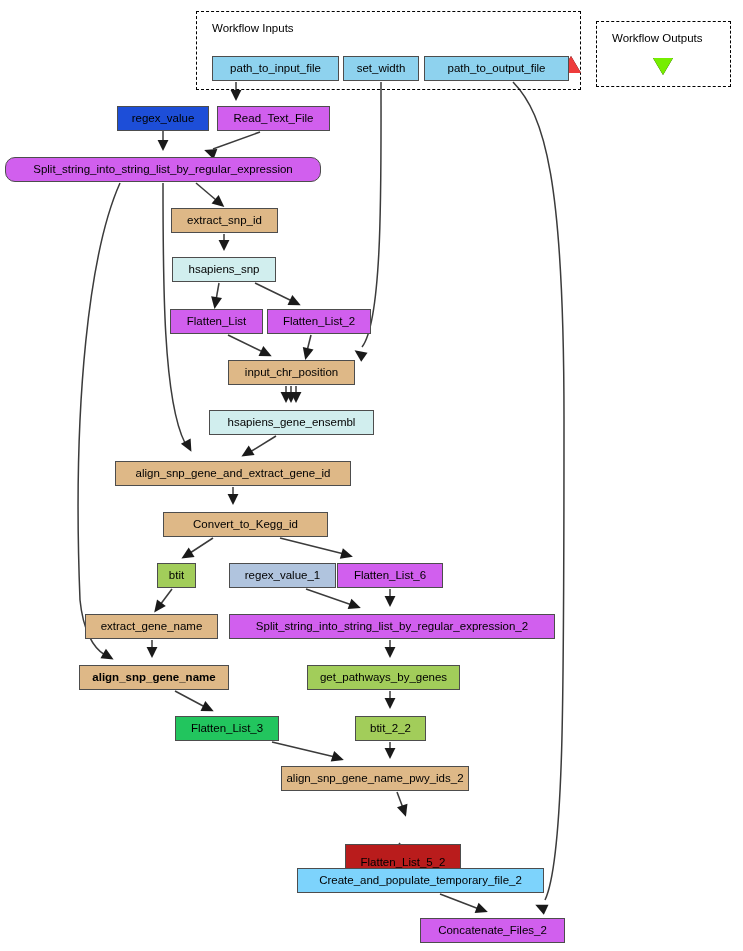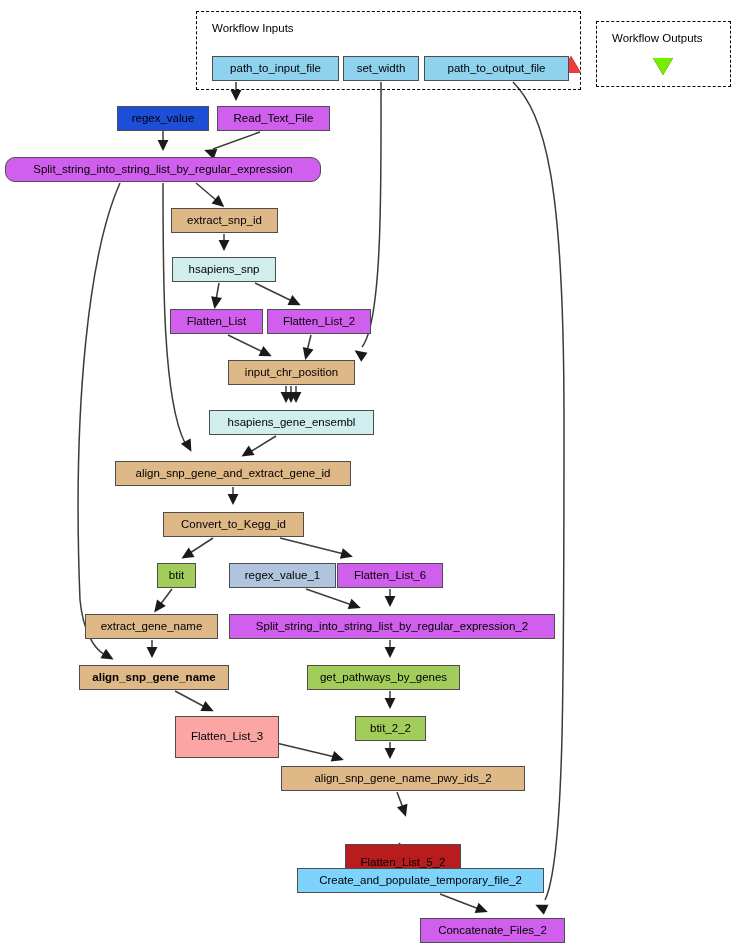--- a/index.html
+++ b/index.html
@@ -154,29 +154,29 @@
       <div class="node" style="left: 117px; top: 106px; width: 92px; height: 25px; background: #1d4ed8; border-color: rgb(77, 77, 77);">regex_value</div>
       <div class="node" style="left: 217px; top: 106px; width: 113px; height: 25px; background: rgb(209, 95, 238); border-color: rgb(77, 77, 77);">Read_Text_File</div>
       <div class="node" style="left: 5px; top: 157px; width: 316px; height: 25px; background: rgb(209, 95, 238); border-color: rgb(77, 77, 77); border-radius: 10px;">Split_string_into_string_list_by_regular_expression</div>
       <div class="node" style="left: 171px; top: 208px; width: 107px; height: 25px; background: rgb(222, 184, 135); border-color: rgb(77, 77, 77);">extract_snp_id</div>
       <div class="node" style="left: 172px; top: 257px; width: 104px; height: 25px; background: rgb(209, 238, 238); border-color: rgb(77, 77, 77);">hsapiens_snp</div>
       <div class="node" style="left: 170px; top: 309px; width: 93px; height: 25px; background: rgb(209, 95, 238); border-color: rgb(77, 77, 77);">Flatten_List</div>
       <div class="node" style="left: 267px; top: 309px; width: 104px; height: 25px; background: rgb(209, 95, 238); border-color: rgb(77, 77, 77);">Flatten_List_2</div>
       <div class="node" style="left: 228px; top: 360px; width: 127px; height: 25px; background: rgb(222, 184, 135); border-color: rgb(77, 77, 77);">input_chr_position</div>
       <div class="node" style="left: 209px; top: 410px; width: 165px; height: 25px; background: rgb(209, 238, 238); border-color: rgb(77, 77, 77);">hsapiens_gene_ensembl</div>
       <div class="node" style="left: 115px; top: 461px; width: 236px; height: 25px; background: rgb(222, 184, 135); border-color: rgb(77, 77, 77);">align_snp_gene_and_extract_gene_id</div>
-      <div class="node" style="left: 163px; top: 512px; width: 141px; height: 25px; background: rgb(222, 184, 135); border-color: rgb(77, 77, 77);">Convert_to_Kegg_id</div>
+      <div class="node" style="left: 163px; top: 512px; width: 165px; height: 25px; background: rgb(222, 184, 135); border-color: rgb(77, 77, 77);">Convert_to_Kegg_id</div>
       <div class="node" style="left: 157px; top: 563px; width: 39px; height: 25px; background: rgb(162, 205, 90); border-color: rgb(77, 77, 77);">btit</div>
       <div class="node" style="left: 229px; top: 563px; width: 107px; height: 25px; background: rgb(176, 196, 222); border-color: rgb(77, 77, 77);">regex_value_1</div>
       <div class="node" style="left: 337px; top: 563px; width: 106px; height: 25px; background: rgb(209, 95, 238); border-color: rgb(77, 77, 77);">Flatten_List_6</div>
       <div class="node" style="left: 85px; top: 614px; width: 133px; height: 25px; background: rgb(222, 184, 135); border-color: rgb(77, 77, 77);">extract_gene_name</div>
       <div class="node" style="left: 229px; top: 614px; width: 326px; height: 25px; background: rgb(209, 95, 238); border-color: rgb(77, 77, 77);">Split_string_into_string_list_by_regular_expression_2</div>
       <div class="node" style="left: 79px; top: 665px; width: 150px; height: 25px; background: rgb(222, 184, 135); border-color: rgb(77, 77, 77); font-weight: bold;">align_snp_gene_name</div>
       <div class="node" style="left: 307px; top: 665px; width: 153px; height: 25px; background: rgb(162, 205, 90); border-color: rgb(77, 77, 77);">get_pathways_by_genes</div>
-      <div class="node" style="left: 175px; top: 716px; width: 104px; height: 42px; background: #fca5a5; border-color: rgb(77, 77, 77);">Flatten_List_3</div>
+      <div class="node" style="left: 175px; top: 716px; width: 104px; height: 25px; background: #22c55e; border-color: rgb(77, 77, 77);">Flatten_List_3</div>
       <div class="node" style="left: 355px; top: 716px; width: 71px; height: 25px; background: rgb(162, 205, 90); border-color: rgb(77, 77, 77);">btit_2_2</div>
-      <div class="node" style="left: 281px; top: 766px; width: 244px; height: 25px; background: rgb(222, 184, 135); border-color: rgb(77, 77, 77);">align_snp_gene_name_pwy_ids_2</div>
+      <div class="node" style="left: 281px; top: 766px; width: 188px; height: 25px; background: rgb(222, 184, 135); border-color: rgb(77, 77, 77);">align_snp_gene_name_pwy_ids_2</div>
       <div class="node" style="left: 345px; top: 844px; width: 116px; height: 37px; background: #b91c1c; border-color: rgb(77, 77, 77);">Flatten_List_5_2</div>
       <div class="node" style="left: 297px; top: 868px; width: 247px; height: 25px; background: #7dd3fc; border-color: rgb(77, 77, 77);">Create_and_populate_temporary_file_2</div>
       <div class="node" style="left: 420px; top: 918px; width: 145px; height: 25px; background: rgb(209, 95, 238); border-color: rgb(77, 77, 77);">Concatenate_Files_2</div>
     </div>
 
 </div>
 
 </body></html>

